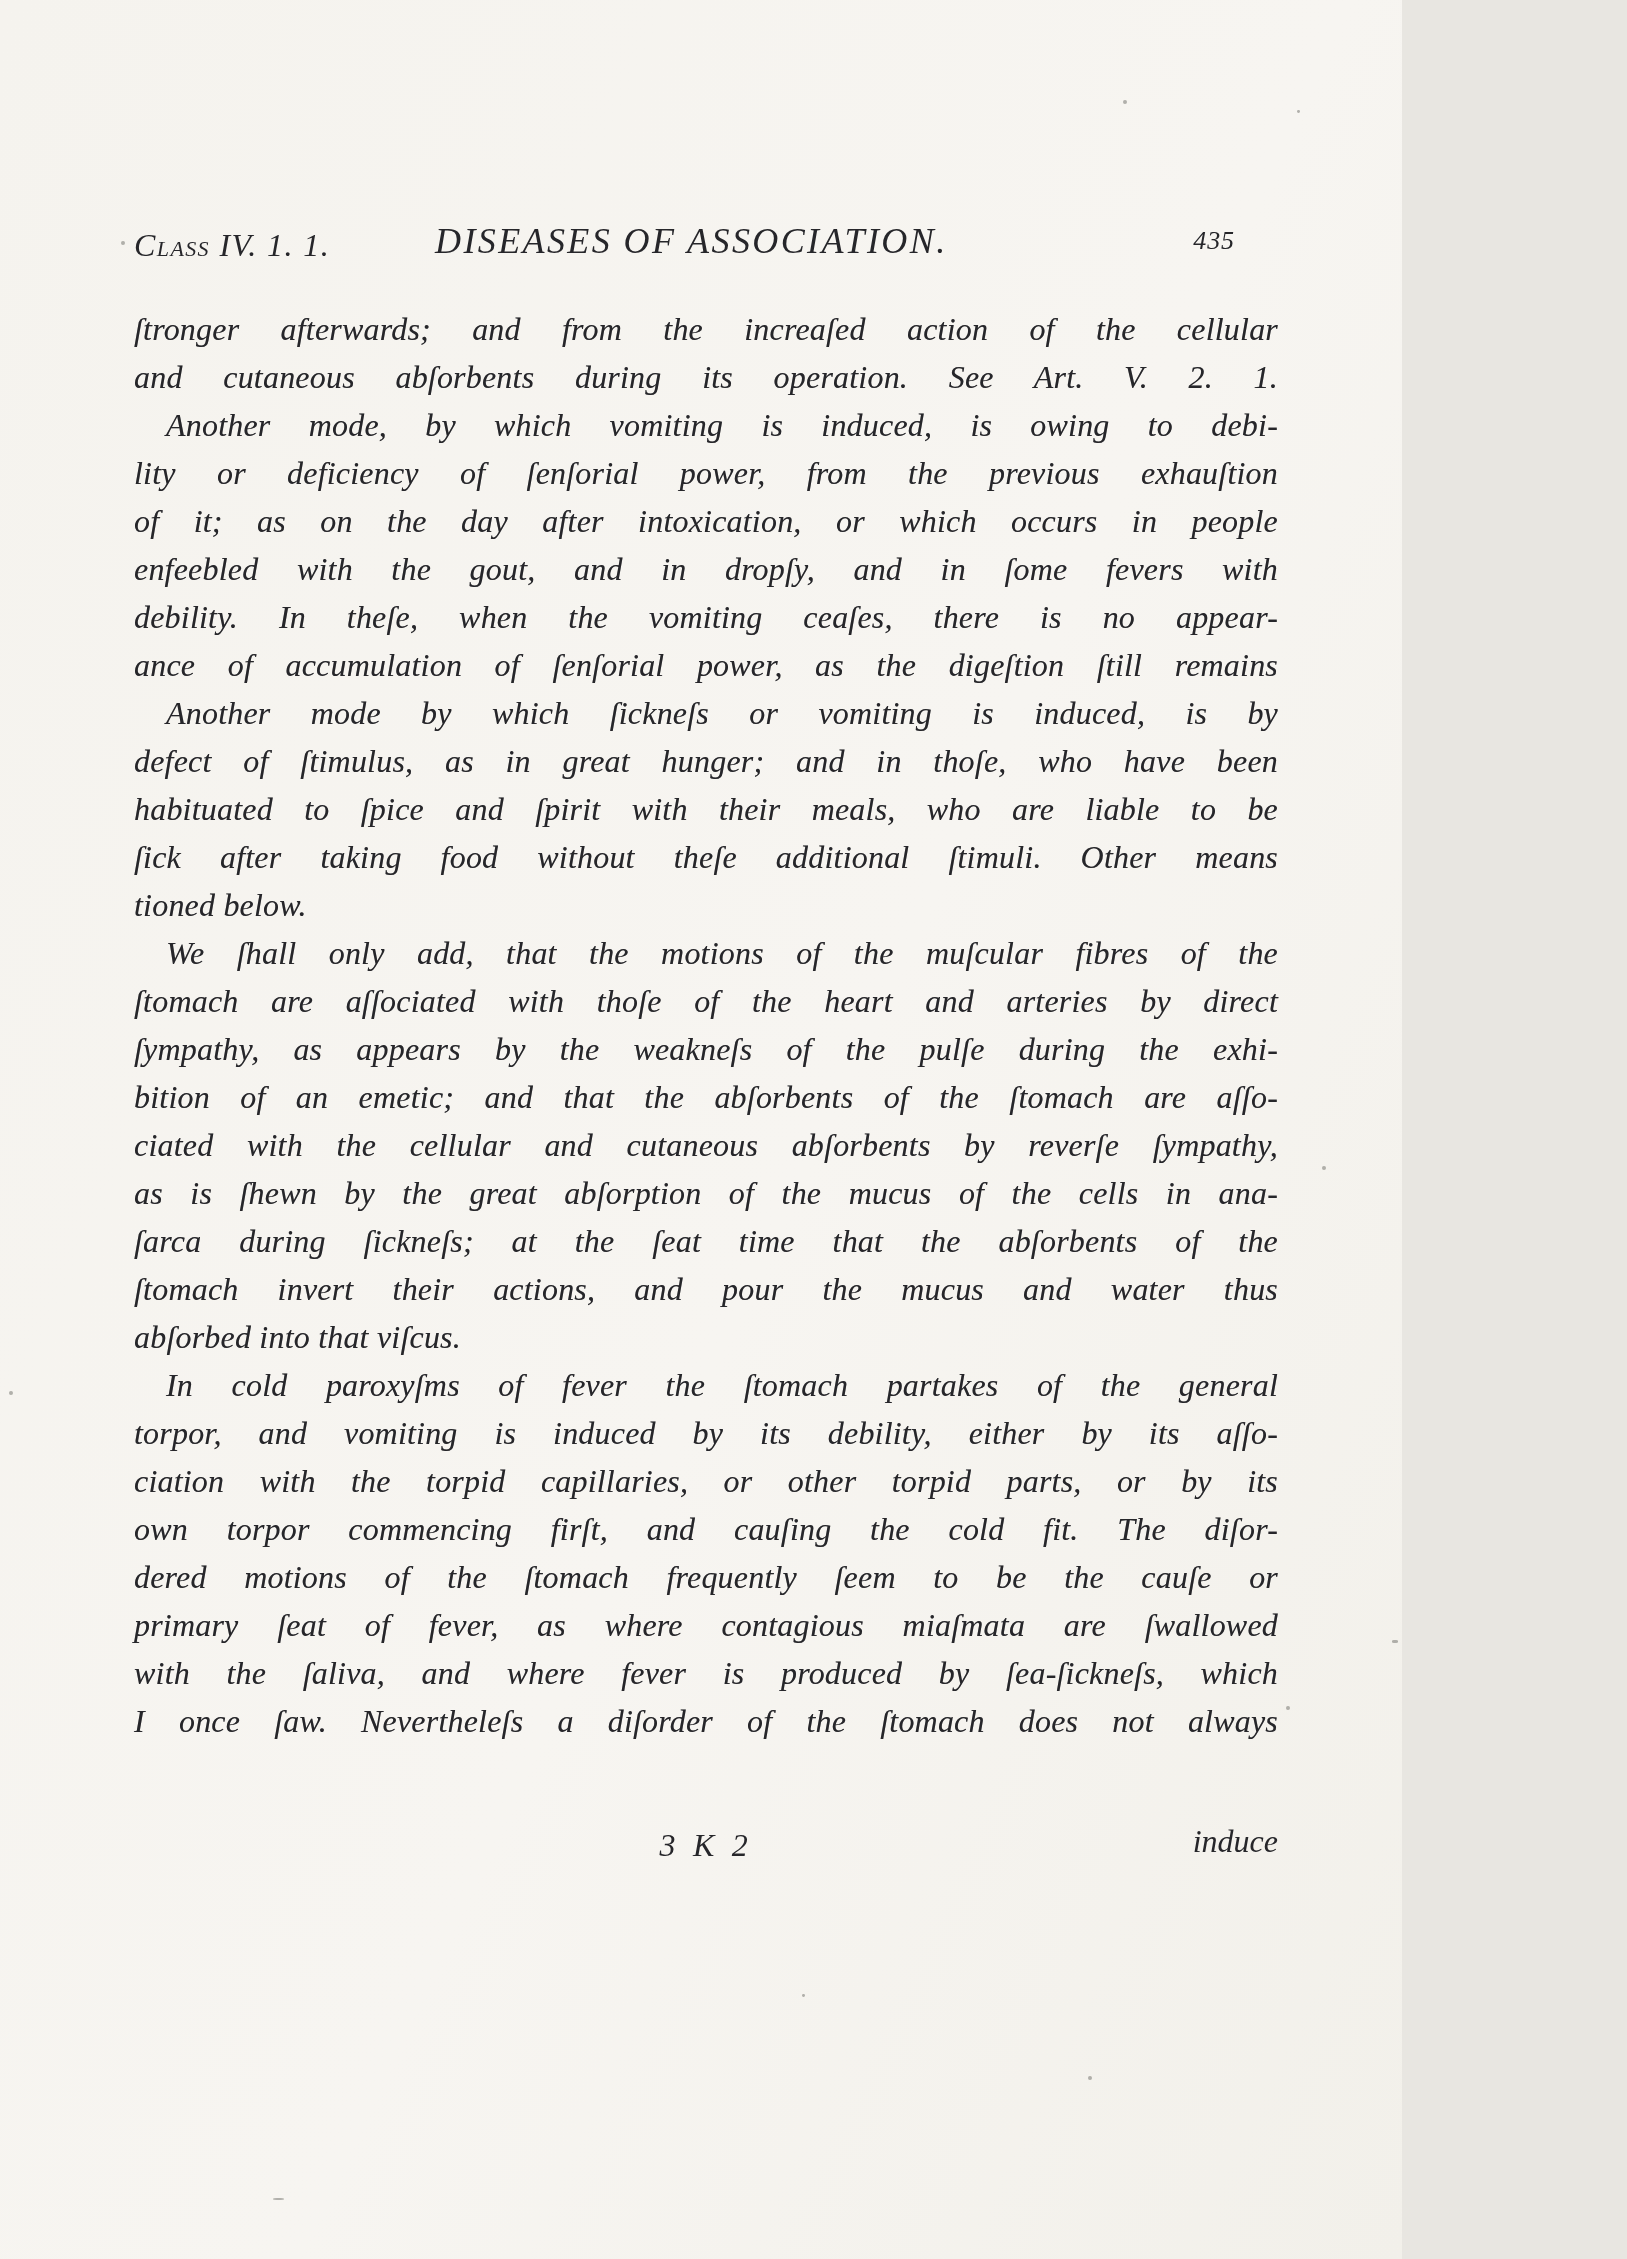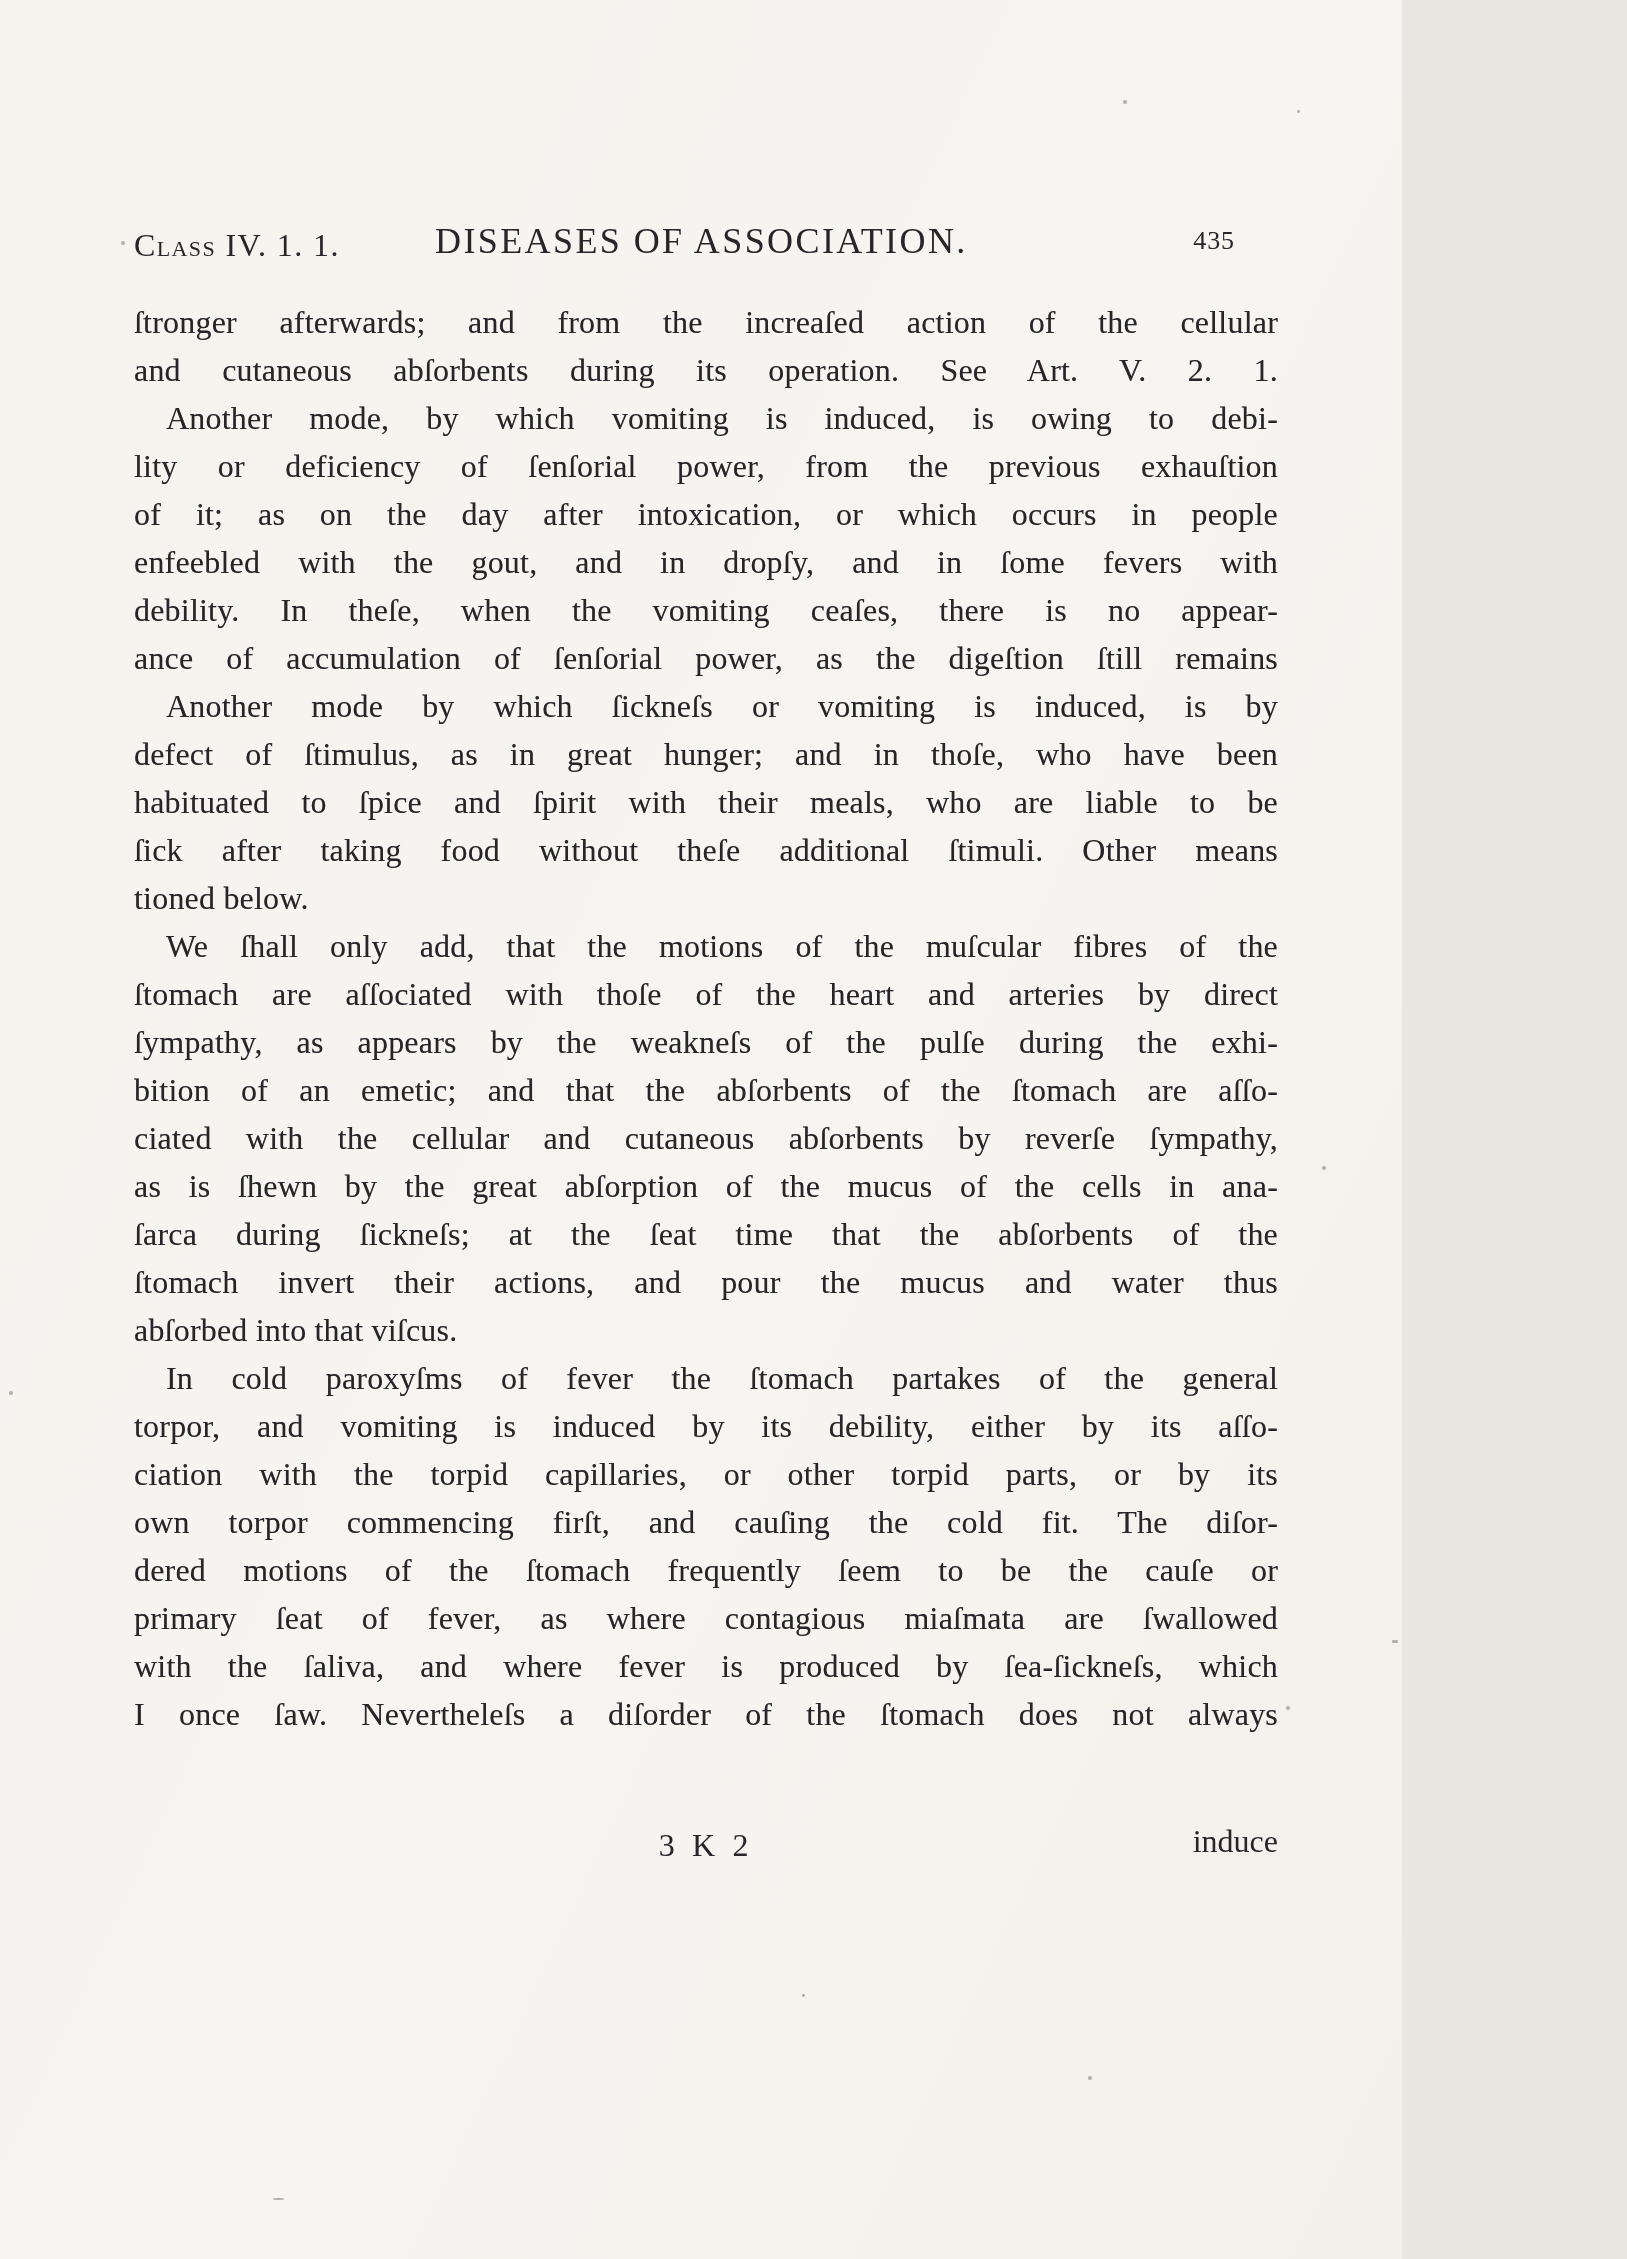--- a/index.html
+++ b/index.html
@@ -8,41 +8,42 @@
   body {
     font-family: "Liberation Serif", "DejaVu Serif", serif;
     background:#e8e6e1;
   }
   .page {
     position:relative;
     width:1402px; height:2260px;
     background:linear-gradient(115deg,#f5f3ee 0%, #f7f5f1 55%, #f2f0ea 100%);
     color:#26262a;
     overflow:hidden;
+    font-style:italic;
   }
   
   .page-header {
     position:absolute; top:220px; left:134px; width:1144px; height:49px;
   }
   .class-label {
     position:absolute; left:0; top:6.6px;
     font-variant:small-caps;
     font-size:32px; letter-spacing:1.4px;
   }
   .title {
     position:absolute; left:301px; top:0;
     font-size:36px; letter-spacing:2.4px;
   }
   .page-number {
     position:absolute; right:43px; top:5.6px;
     font-size:26px; letter-spacing:0.9px;
   }
   
   .text-block {
-    position:absolute; top:298px; left:134px; width:1144px;
+    position:absolute; top:305px; left:134px; width:1144px;
   }
   .para { margin:0; }
   .line {
     display:block;
     font-size:32px;
     line-height:48px;
     letter-spacing:0.2px;
     text-align:justify;
     text-align-last:justify;
     text-shadow:0 0 0.5px rgba(35,35,40,0.35);

